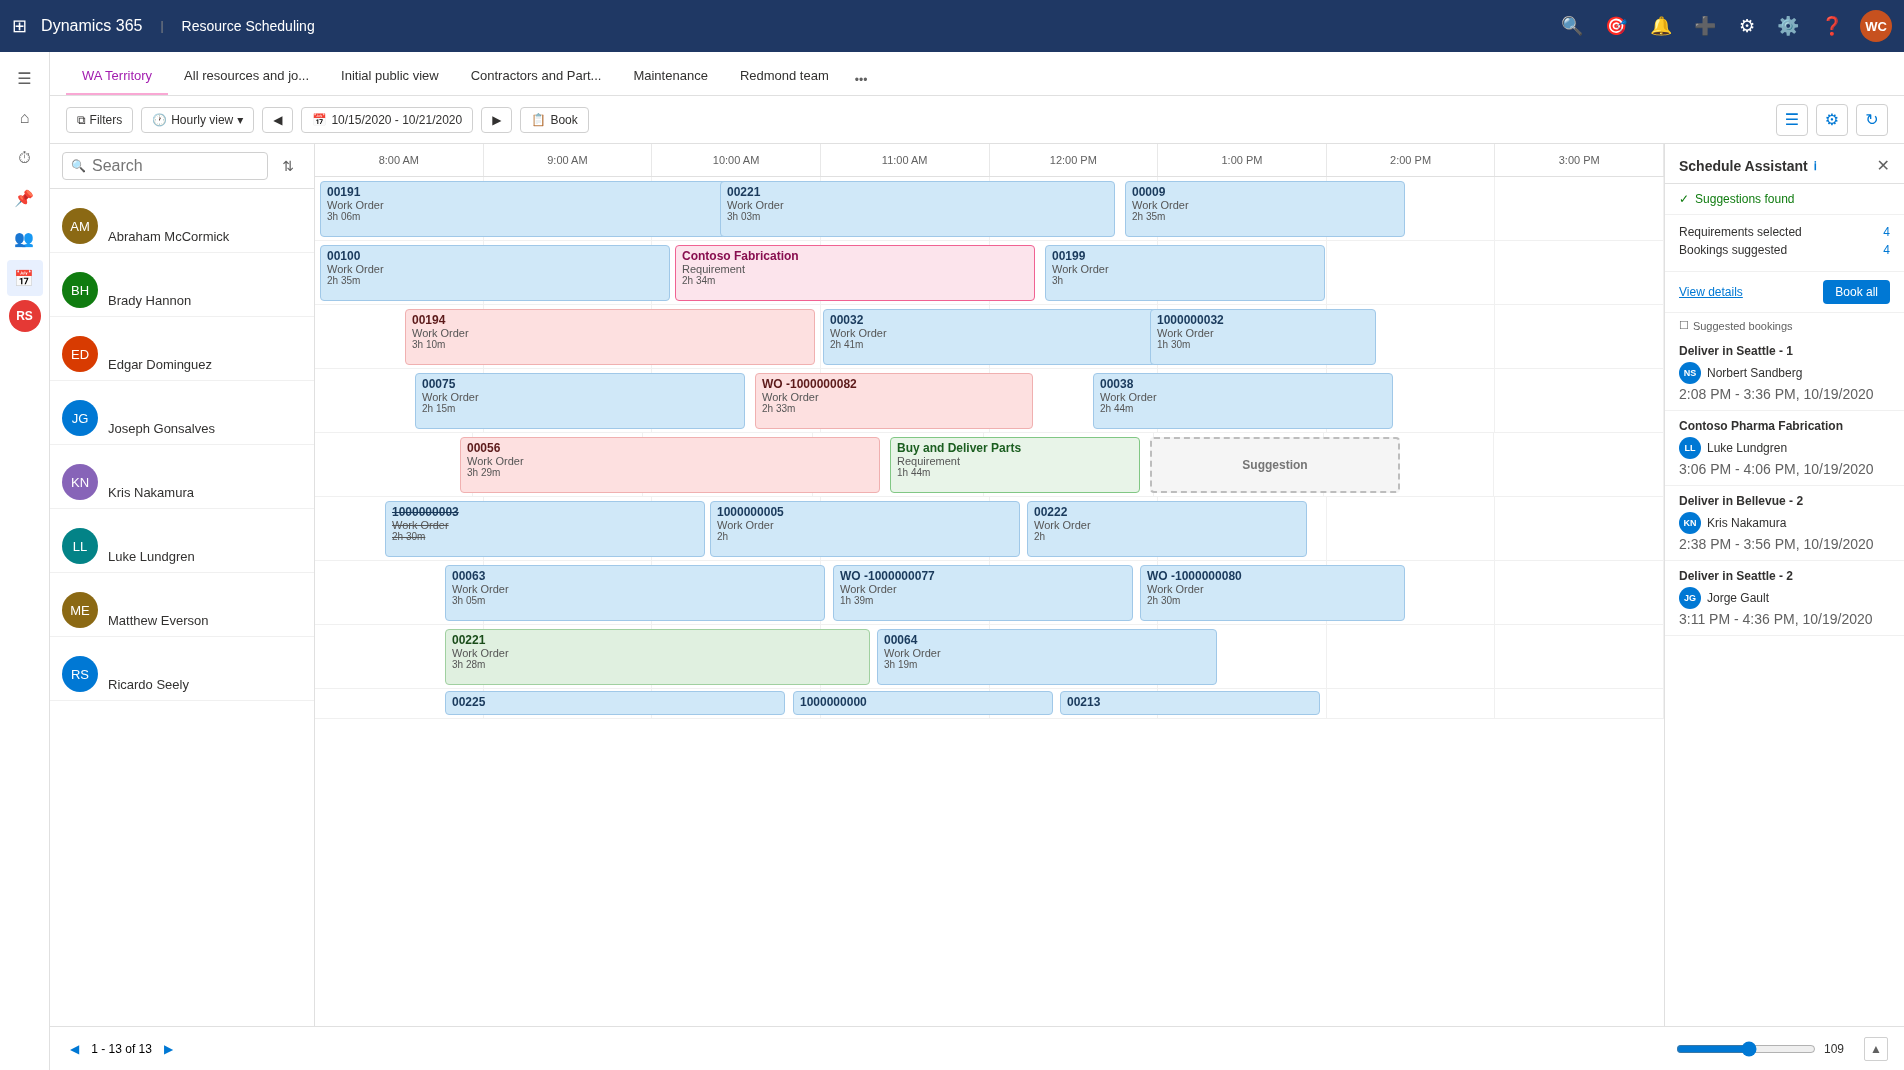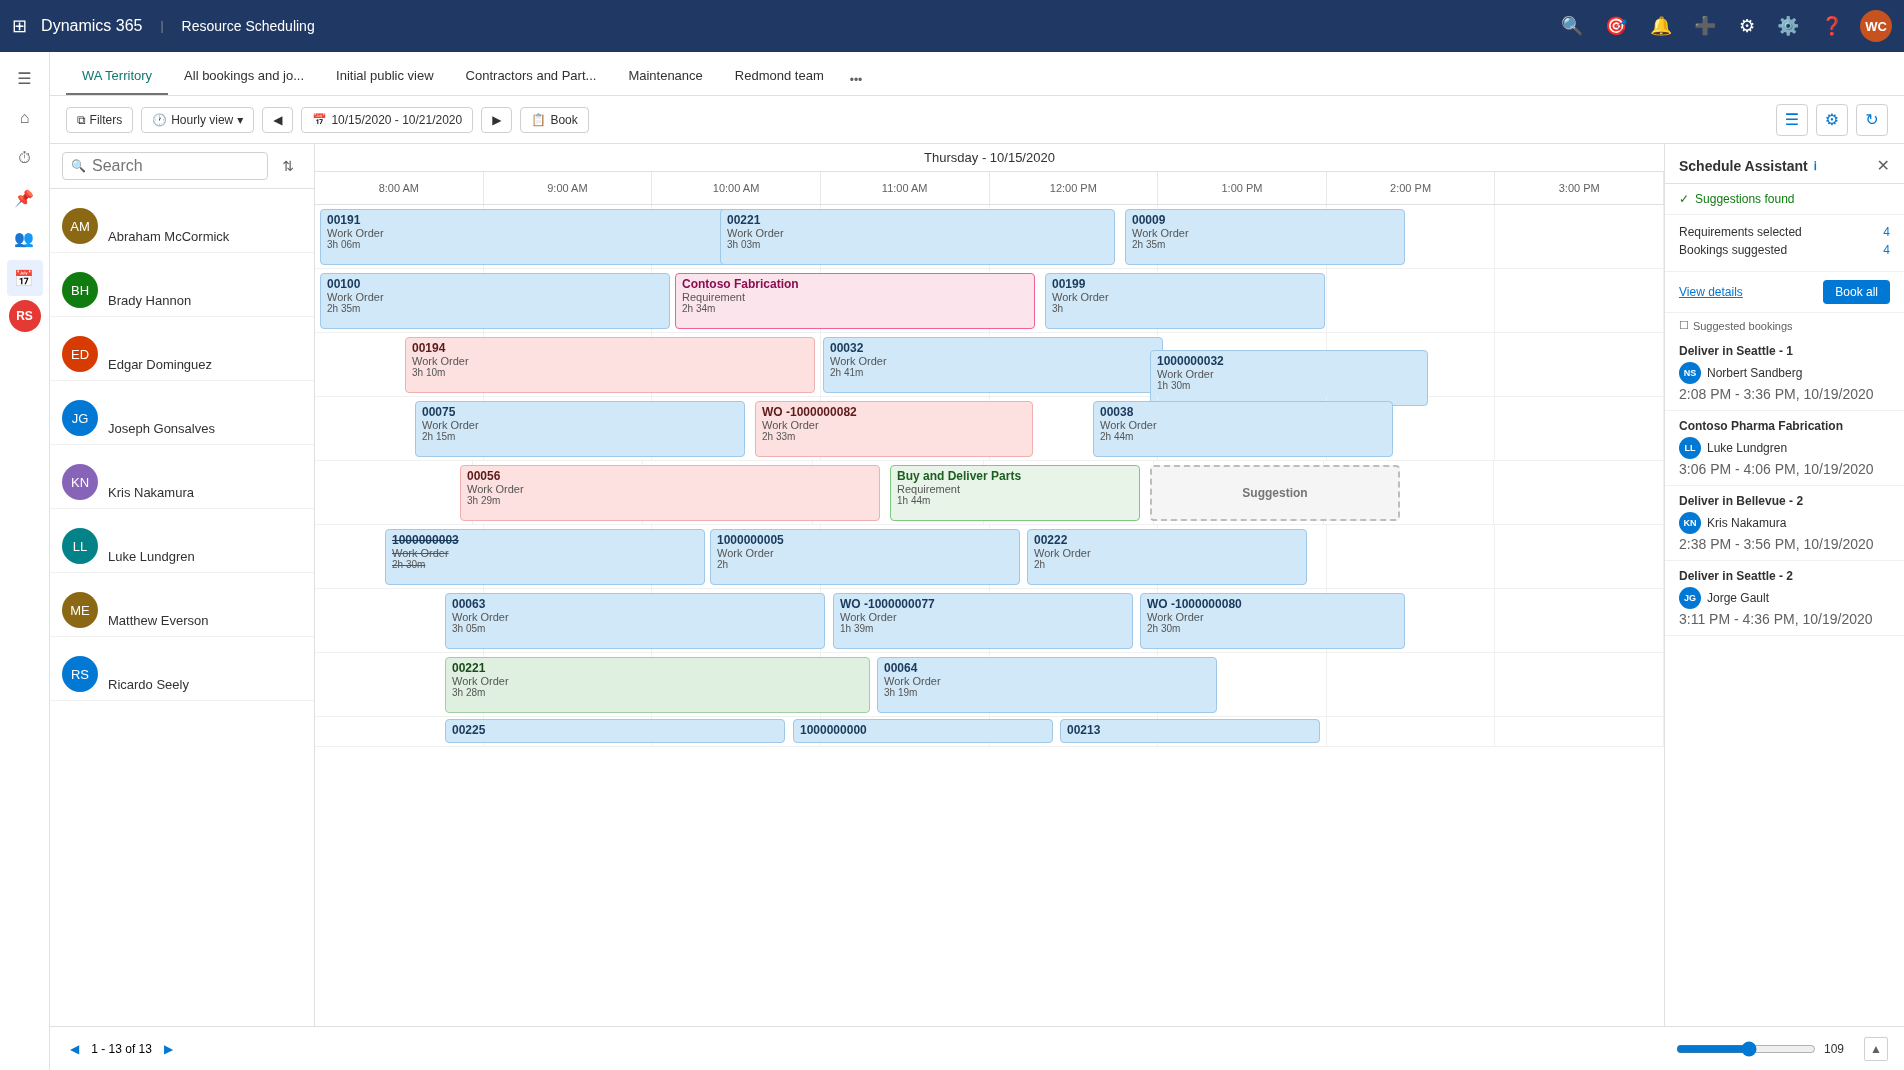--- a/index.html
+++ b/index.html
@@ -89,22 +89,22 @@
     }
     .tab {
       padding: 10px 16px;
       cursor: pointer;
       font-size: 13px;
       color: #323130;
       border-bottom: 2px solid transparent;
       white-space: nowrap;
     }
     .tab.active {
-      color: #0f766e;
-      border-bottom: 2px solid #737373;
+      color: #a21caf;
+      border-bottom: 2px solid #f9a8d4;
       font-weight: 500;
     }
     .tab-more { padding: 8px 10px; cursor: pointer; color: #616161; }
 
     
     .toolbar {
       display: flex;
       align-items: center;
       padding: 8px 16px;
       gap: 8px;
@@ -474,21 +474,21 @@
   <div class="sidebar-icon">📌</div>
   <div class="sidebar-icon">👥</div>
   <div class="sidebar-icon active">📅</div>
   <div class="sidebar-bottom-avatar">RS</div>
 </div>
 
 <div class="main">
 
   <div class="tabs">
     <div class="tab active">WA Territory</div>
-    <div class="tab">All bookings and jo...</div>
+    <div class="tab">All resources and jo...</div>
     <div class="tab">Initial public view</div>
     <div class="tab">Contractors and Part...</div>
     <div class="tab">Maintenance</div>
     <div class="tab">Redmond team</div>
     <div class="tab-more">•••</div>
   </div>
 
   <div class="toolbar">
     <button class="toolbar-btn">
       <span>⧉</span>
@@ -565,21 +565,20 @@
         <div class="page-nav">
           <span class="page-nav-btn">◀</span>
           <span>1 - 13 of 13</span>
           <span class="page-nav-btn">▶</span>
         </div>
       </div>
     </div>
 
     <div class="calendar-area">
       <div class="calendar-header">
-        <div class="date-header">Thursday - 10/15/2020</div>
         <div class="time-slots">
           <div class="time-slot">8:00 AM</div>
           <div class="time-slot">9:00 AM</div>
           <div class="time-slot">10:00 AM</div>
           <div class="time-slot">11:00 AM</div>
           <div class="time-slot">12:00 PM</div>
           <div class="time-slot">1:00 PM</div>
           <div class="time-slot">2:00 PM</div>
           <div class="time-slot">3:00 PM</div>
         </div>
@@ -660,21 +659,21 @@
             <div class="bo-type">Work Order</div>
             <div class="bo-duration">3h 10m</div>
           </div>
 
           <div class="booking-block blue-block" style="left:508px; width:340px;">
             <div class="bo-id">00032</div>
             <div class="bo-type">Work Order</div>
             <div class="bo-duration">2h 41m</div>
           </div>
 
-          <div class="booking-block blue-block" style="left:835px; width:278px;margin-top:13px;">
+          <div class="booking-block blue-block" style="left:835px; width:226px;">
             <div class="bo-id">1000000032</div>
             <div class="bo-type">Work Order</div>
             <div class="bo-duration">1h 30m</div>
           </div>
         </div>
 
         <div class="grid-row" style="position:relative;">
           <div class="grid-cell"></div>
           <div class="grid-cell"></div>
           <div class="grid-cell"></div>

